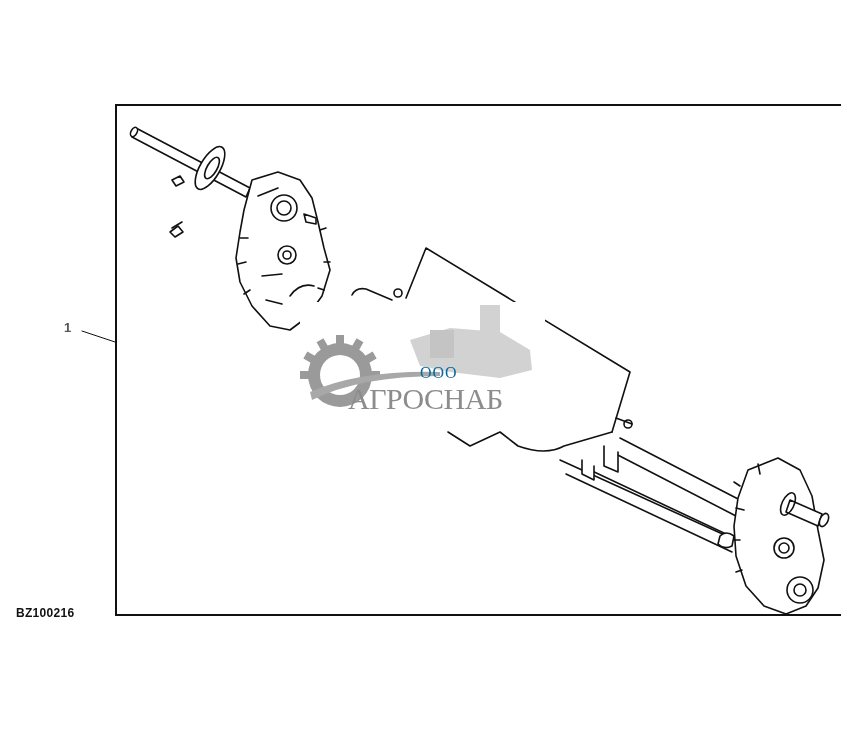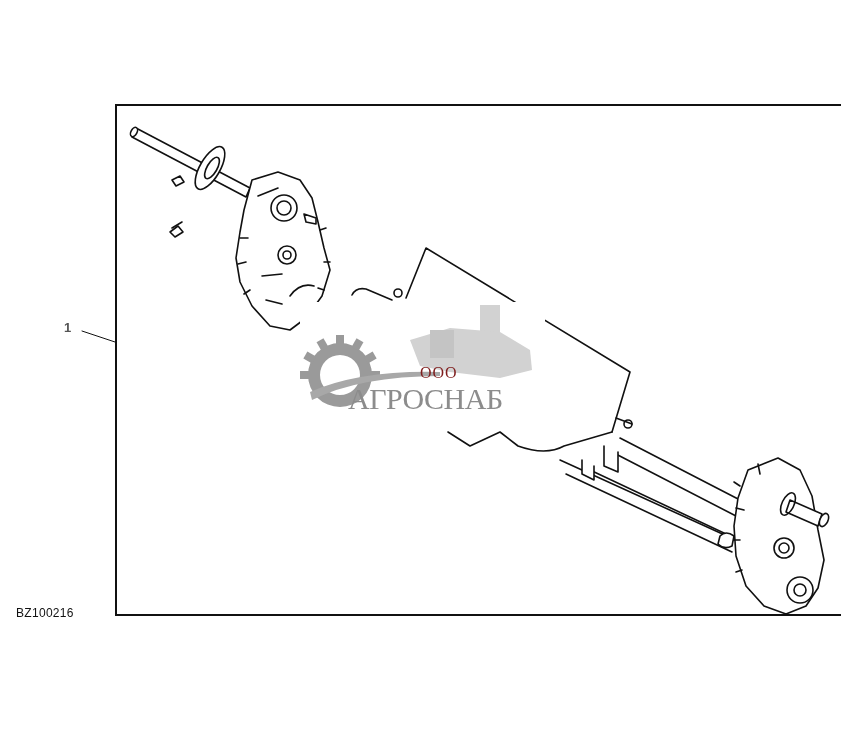--- a/index.html
+++ b/index.html
@@ -1,29 +1,29 @@
 <!DOCTYPE html>
 <html><head>
 <meta charset="utf-8">
 <style>
   html, body { margin: 0; padding: 0; background: #ffffff; }
   body { width: 841px; height: 731px; position: relative; overflow: hidden;
          font-family: "Liberation Sans", sans-serif; }
   .frame { position: absolute; left: 115px; top: 104px; width: 740px; height: 512px;
            border: 2px solid #111; box-sizing: border-box; }
-  .fig-id { position: absolute; left: 16px; top: 606px; font-size: 12px; font-weight: normal;
+  .fig-id { position: absolute; left: 16px; top: 606px; font-size: 12px; font-weight: bold;
             color: #111; letter-spacing: 0.3px; }
   .callout { position: absolute; left: 64px; top: 320px; font-size: 13px; color: #555;
              font-weight: bold; }
   .drawing { position: absolute; left: 0; top: 0; width: 841px; height: 731px; }
   .wm-cover { position: absolute; left: 300px; top: 302px; width: 245px; height: 128px;
               background: #fff; }
   .wm { position: absolute; left: 300px; top: 300px; width: 245px; height: 130px; }
   .wm-ooo { position: absolute; left: 420px; top: 364px; font-family: "Liberation Serif", serif;
-            font-size: 16px; color: #7f1d1d; letter-spacing: 1px; }
+            font-size: 16px; color: #0369a1; letter-spacing: 1px; }
   .wm-name { position: absolute; left: 348px; top: 382px; font-family: "Liberation Serif", serif;
              font-size: 30px; color: #8c8c8c; letter-spacing: -0.5px; }
 </style>
 </head>
 <body>
 
 <div class="frame"></div>
 
 <svg class="drawing" viewBox="0 0 841 731" xmlns="http://www.w3.org/2000/svg">
   <g fill="none" stroke="#111" stroke-width="1.6" stroke-linejoin="round" stroke-linecap="round">

